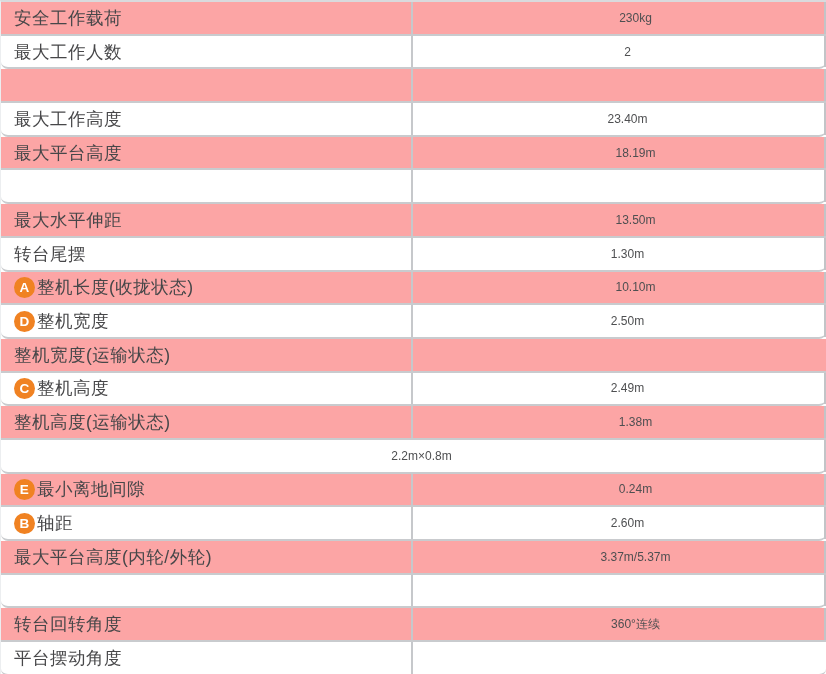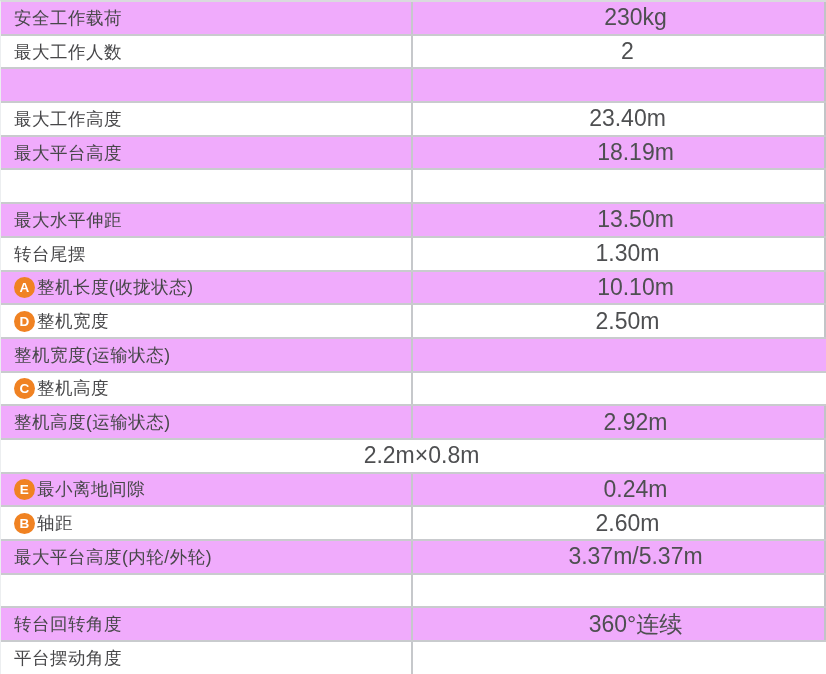--- a/index.html
+++ b/index.html
@@ -19,43 +19,43 @@
     border-top: 2px solid #d9dadd;
     border-left: 1px solid #eceef0;
     box-sizing: border-box;
   }
   .row {
     display: flex;
     height: 31.7px;
     border-bottom: 2px solid #c9cbce;
     box-sizing: content-box;
   }
-  .row.gray  { background: #f0abfc; gap: 16px; }
-  .row.white { background: #ffffff; }
+  .row.gray  { background: #fca5a5; gap: 16px; }
+  .row.white { background: #ffffff; border-radius: 7px; }
   .cell-label {
     width: 412px;
     box-sizing: border-box;
     border-right: 2px solid #c6c8cb;
     display: flex;
     align-items: center;
     padding-left: 13px;
     font-size: 17.5px;
     color: #474749;
     letter-spacing: 0.5px;
     white-space: nowrap;
     overflow: hidden;
   }
   .cell-value {
     flex: 1;
     box-sizing: border-box;
     border-right: 2px solid #c2c4c7;
     display: flex;
     align-items: center;
     justify-content: center;
-    font-size: 23px;
+    font-size: 12px;
     color: #4e4f51;
     padding-left: 18px;
   }
   .badge {
     width: 21px;
     height: 21px;
     border-radius: 50%;
     background: #f08222;
     color: #ffffff;
     font-size: 13.5px;
@@ -178,29 +178,32 @@
 
       <span>整机宽度(运输状态)</span>
     </div>
   </div>
 
   <div class="row white">
     <div class="cell-label">
       <span class="badge">C</span>
       <span>整机高度</span>
     </div>
+    <div class="cell-value">
+      <span>2.49m</span>
+    </div>
   </div>
 
   <div class="row gray">
     <div class="cell-label">
 
       <span>整机高度(运输状态)</span>
     </div>
     <div class="cell-value">
-      <span>2.92m</span>
+      <span>1.38m</span>
     </div>
   </div>
 
   <div class="row white">
     <div class="cell-value">
       <span>2.2m×0.8m</span>
     </div>
   </div>
 
   <div class="row gray">

